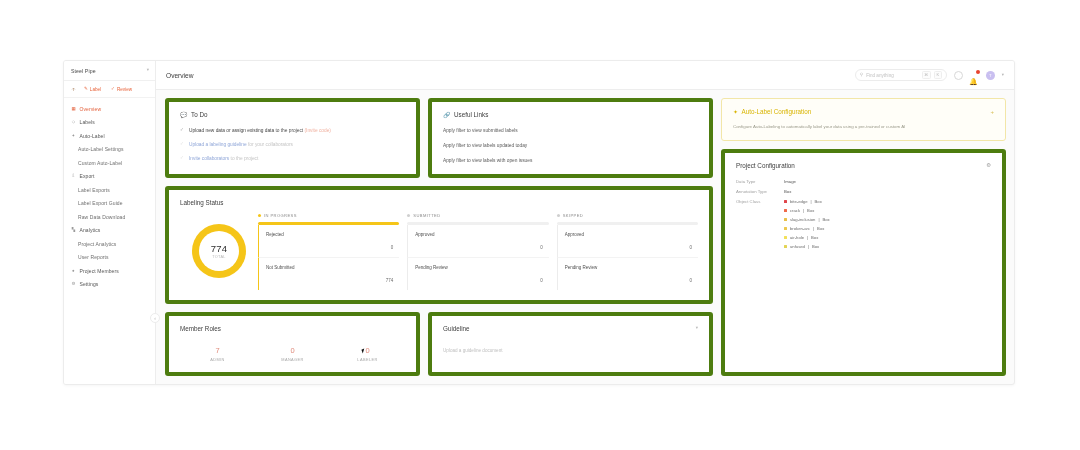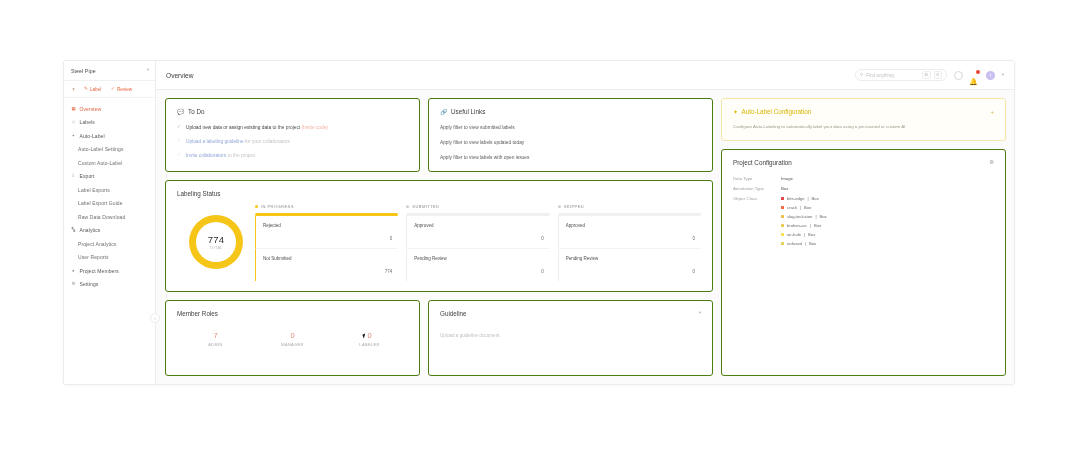--- a/index.html
+++ b/index.html
@@ -125,21 +125,21 @@
   
   .content {
     flex: 1; padding: 8px 8px 8px 9px;
     display: flex; gap: 8px; min-height: 0;
   }
   .col-left { flex: 1; display: flex; flex-direction: column; gap: 8px; min-width: 0; }
   .col-right { width: 285px; flex: 0 0 285px; display: flex; flex-direction: column; gap: 8px; }
 
   .card {
     background: #ffffff;
-    border: 1px solid #4d7c0f;
+    border: 4px solid #4d7c0f;
     border-radius: 3px;
   }
   .card-title {
     font-size: 6.3px; color: #3d3d3d;
     display: flex; align-items: center; gap: 3.5px;
   }
   .title-ic { font-size: 6px; line-height: 1; }
 
   .row-top { display: flex; gap: 8px; }
   .todo-card { flex: 1; padding: 9px 11px 11px 11px; min-width: 0; }

